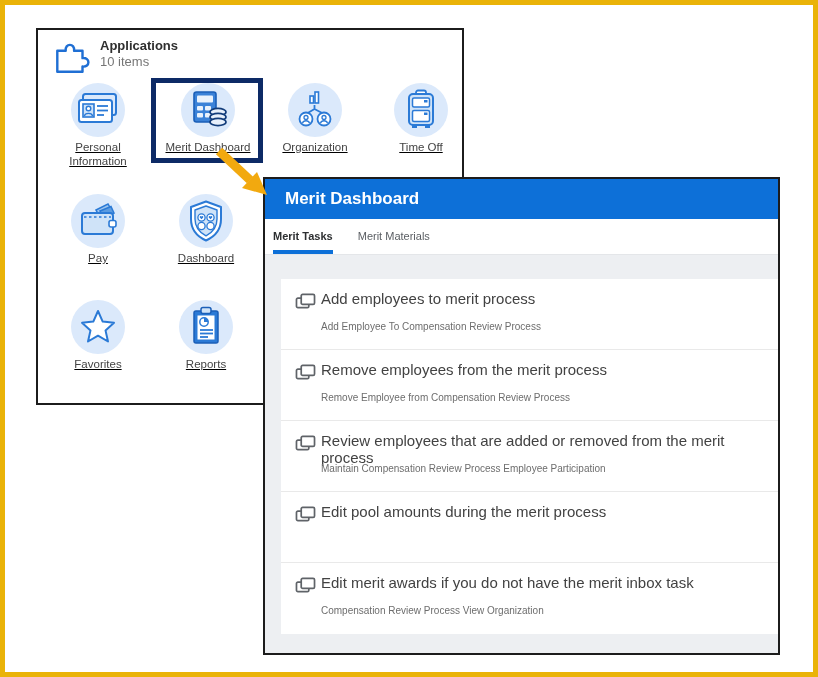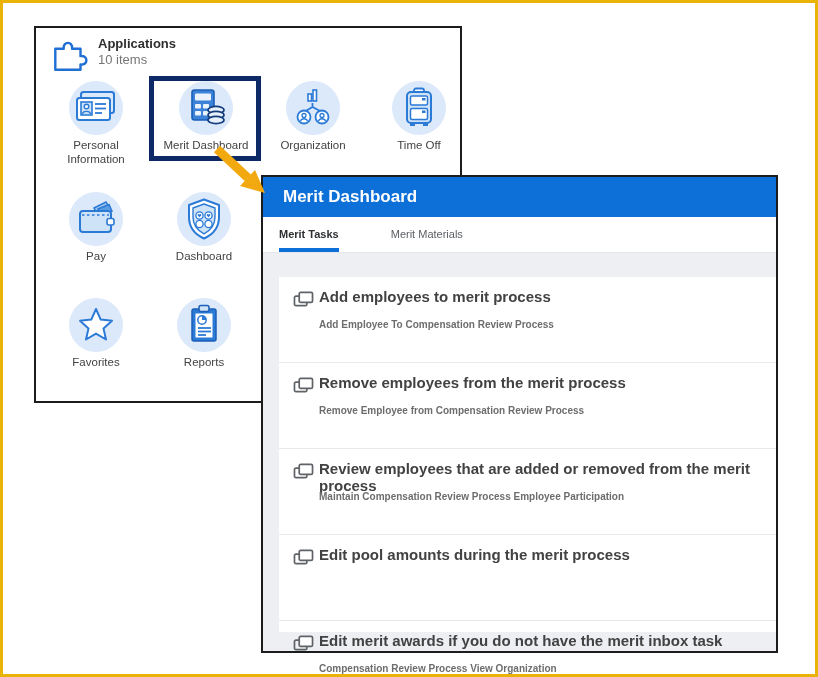--- a/index.html
+++ b/index.html
@@ -1,52 +1,52 @@
 <!DOCTYPE html>
 <html><head>
 <meta charset="utf-8">
 <style>
   * { margin:0; padding:0; box-sizing:border-box; }
   body { font-family:"Liberation Sans", sans-serif; background:#fff; }
   .screen { position:relative; width:818px; height:677px; background:#ffffff;
-            border:3px solid #eab308; overflow:hidden; }
+            border:5px solid #eab308; overflow:hidden; }
 
   
   .apps-panel { position:absolute; left:31px; top:23px; width:428px; height:377px;
                 background:#fff; border:2px solid #1c1c1c; }
   .apps-header-icon { position:absolute; left:13px; top:4px; width:42px; height:42px; }
   .apps-title { position:absolute; left:62px; top:8px; font-size:13px; font-weight:bold; color:#2f2f2f; }
   .apps-count { position:absolute; left:62px; top:24px; font-size:13px; color:#767676; }
 
-  .tile { position:absolute; width:96px; text-align:center; cursor:pointer; }
+  .tile { position:absolute; width:96px; text-align:center; cursor:pointer;text-decoration:underline; }
   .tile-circle { width:54px; height:54px; border-radius:50%; background:#dbe9fb;
                  margin:0 auto; display:flex; align-items:center; justify-content:center; }
   .tile-label { margin-top:3px; font-size:11.5px; color:#434343; line-height:1.25; }
 
   .highlight-box { position:absolute; left:113px; top:48px; width:112px; height:85px;
                    border:5px solid #0d2a66; background:transparent; pointer-events:none; }
 
   
   .arrow { position:absolute; left:209px; top:142px; z-index:10; }
 
   
   .merit-panel { position:absolute; left:258px; top:172px; width:517px; height:478px;
                  background:#edeff2; border:2px solid #1c1c1c; z-index:5; }
   .merit-header { height:40px; background:#0d70d8; display:flex; align-items:center;
                   padding-left:20px; }
   .merit-title { color:#ffffff; font-size:17px; font-weight:bold; }
-  .merit-tabs { height:36px; background:#ffffff; display:flex; padding-left:16px;
-                gap:52px; border-bottom:1px solid #e4e6e9; }
+  .merit-tabs { height:36px; background:#ffffff; display:flex; padding-left:8px;
+                gap:25px; border-bottom:1px solid #e4e6e9; }
   .tab { display:flex; align-items:center; font-size:11px; color:#5a5e63;
          border-bottom:4px solid transparent; padding-top:2px; cursor:pointer; }
   .tab.active { font-weight:bold; color:#2d2f31; border-bottom-color:#0d70d8; }
 
   .task-card { position:absolute; left:16px; top:100px; width:497px; height:355px;
                background:#ffffff; }
-  .task-row { position:relative; height:86px; border-bottom:1px solid #e9e9e9; cursor:pointer;font-weight:bold; }
+  .task-row { position:relative; height:71px; border-bottom:1px solid #e9e9e9; cursor:pointer; }
   .task-row:last-child { border-bottom:none; }
   .task-icon { position:absolute; left:14px; top:13px; }
   .task-title { position:absolute; left:40px; top:11px; font-size:15px; color:#424242; }
   .task-sub { position:absolute; left:40px; top:42px; font-size:10px; color:#6d6d6d; }
 </style>
 </head>
 <body>
 
 <div class="screen">
 

